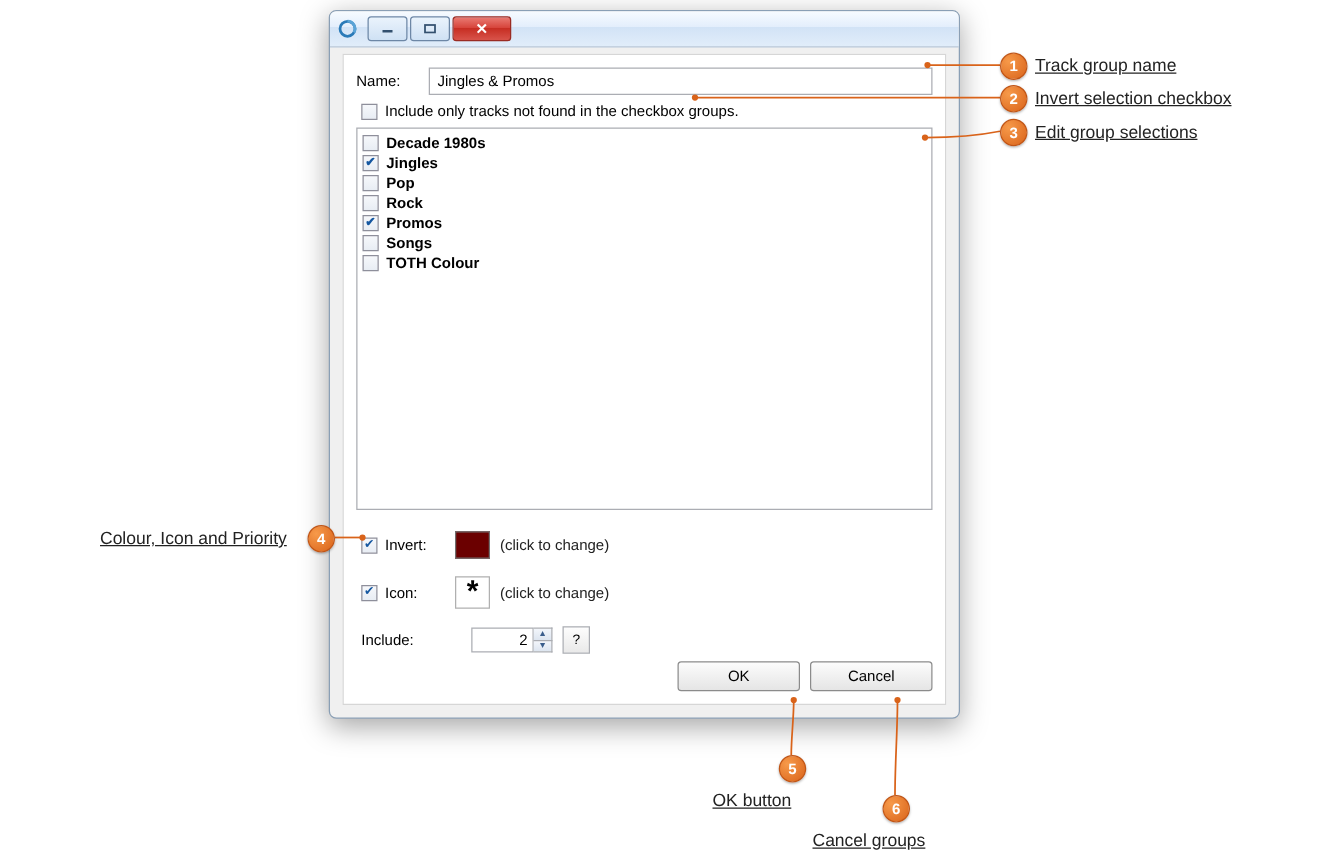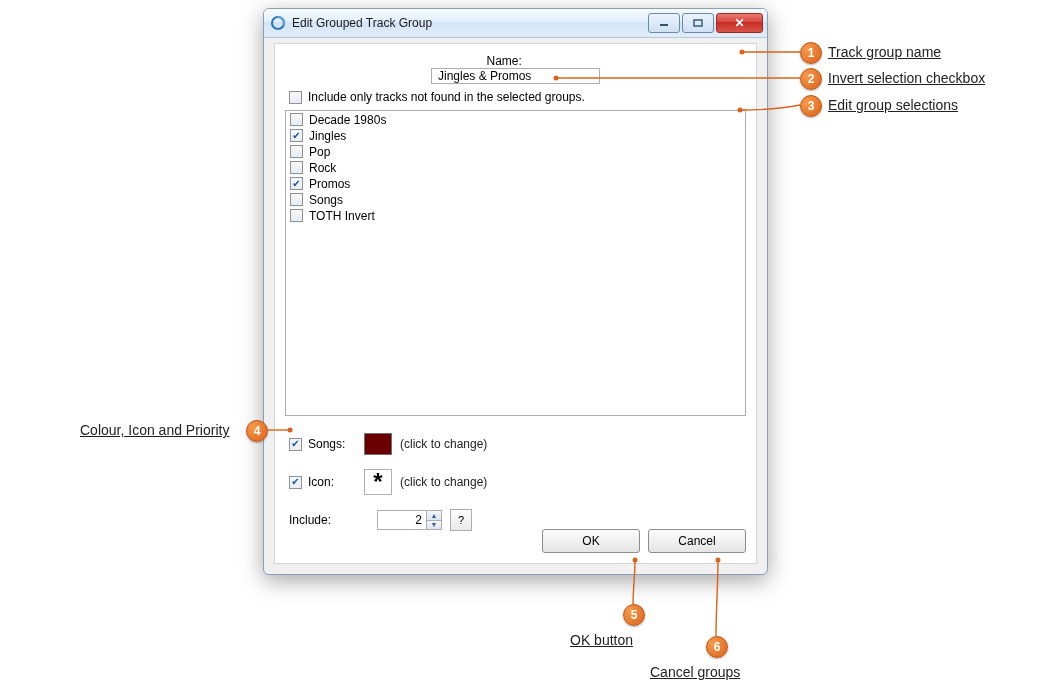--- a/index.html
+++ b/index.html
@@ -59,21 +59,21 @@
     color: #fff;
   }
   .win-btn.close span { font-weight: bold; font-size: 12px; }
   .client {
     position: absolute;
     left: 10px; right: 10px; top: 34px; bottom: 10px;
     background: #fff;
     border: 1px solid #d6d6d6;
   }
   .row { display: flex; align-items: center; }
-  .name-row { margin: 10px 10px 6px 10px; flex-direction: column; }
+  .name-row { margin: 10px 10px 6px 10px; }
   .lbl { width: 58px; }
   .name-input {
     flex: 1;
     height: 20px;
     border: 1px solid #abadb3;
     padding: 0 6px;
     font: inherit;
   }
   .chk-row { margin: 0 10px 6px 14px; display: flex; align-items: center; }
   .chk {
@@ -87,21 +87,21 @@
   }
   .chk.checked::after { content: "✔"; font-size: 10px; line-height: 1; color: #1557a0; }
   .listbox {
     margin: 0 10px;
     height: 300px;
     border: 1px solid #abadb3;
     background: #fff;
     overflow: auto;
     padding: 2px 4px;
   }
-  .list-item { display: flex; align-items: flex-start; height: 16px; }
+  .list-item { display: flex; align-items: flex-end; height: 16px; font-weight: bold; }
   .list-item .chk { margin-right: 6px; }
   .opts { margin: 14px 10px 0 14px; }
   .opt-row { display: flex; align-items: center; height: 28px; margin-bottom: 10px; }
   .opt-row .chk { margin-right: 6px; }
   .opt-label { width: 56px; }
   .swatch {
     width: 26px; height: 20px;
     border: 1px solid #707070;
     background: #6b0000;
     margin-right: 8px;
@@ -191,21 +191,20 @@
 <body>
 
 <div class="dialog">
   <div class="titlebar">
     <span class="app-icon">
       <svg width="16" height="16" viewBox="0 0 16 16">
         <circle cx="8" cy="8" r="6" fill="none" stroke="#2a7ab8" stroke-width="2.2"></circle>
         <path d="M8 2 A6 6 0 0 1 13.2 11" fill="none" stroke="#5aa3d6" stroke-width="2.2"></path>
       </svg>
     </span>
-    <span class="title-text">Edit Grouped Track Group</span>
     <div class="win-btns">
       <div class="win-btn">
         <svg width="10" height="8">
             <rect x="1" y="5" width="8" height="2" fill="#33506f"></rect>
           </svg>
       </div>
       <div class="win-btn">
         <svg width="10" height="8">
             <rect x="1" y="1" width="8" height="6" fill="none" stroke="#33506f" stroke-width="1.4"></rect>
           </svg>
@@ -218,21 +217,21 @@
 
   <div class="client">
 
     <div class="row name-row">
       <span class="lbl">Name:</span>
       <input class="name-input" value="Jingles &amp; Promos" style="">
     </div>
 
     <div class="chk-row">
       <span id="include-chk" class="chk"></span>
-      <span>Include only tracks not found in the selected groups.</span>
+      <span>Include only tracks not found in the checkbox groups.</span>
     </div>
 
     <div class="listbox" id="groups-list">
         <div class="list-item">
           <span class="chk"></span>
           <span>Decade 1980s</span>
         </div>
         <div class="list-item">
           <span class="chk checked"></span>
           <span>Jingles</span>
@@ -248,28 +247,28 @@
         <div class="list-item">
           <span class="chk checked"></span>
           <span>Promos</span>
         </div>
         <div class="list-item">
           <span class="chk"></span>
           <span>Songs</span>
         </div>
         <div class="list-item">
           <span class="chk"></span>
-          <span>TOTH Invert</span>
+          <span>TOTH Colour</span>
         </div>
       </div>
 
     <div class="opts">
       <div class="opt-row">
         <span id="colour-chk" class="chk checked"></span>
-        <span class="opt-label">Songs:</span>
+        <span class="opt-label">Invert:</span>
         <span class="swatch" id="colour-swatch" style="background: rgb(107, 0, 0);"></span>
         <span class="hint">(click to change)</span>
       </div>
       <div class="opt-row">
         <span id="icon-chk" class="chk checked"></span>
         <span class="opt-label">Icon:</span>
         <span class="icon-box">*</span>
         <span class="hint">(click to change)</span>
       </div>
       <div class="opt-row priority-row">

